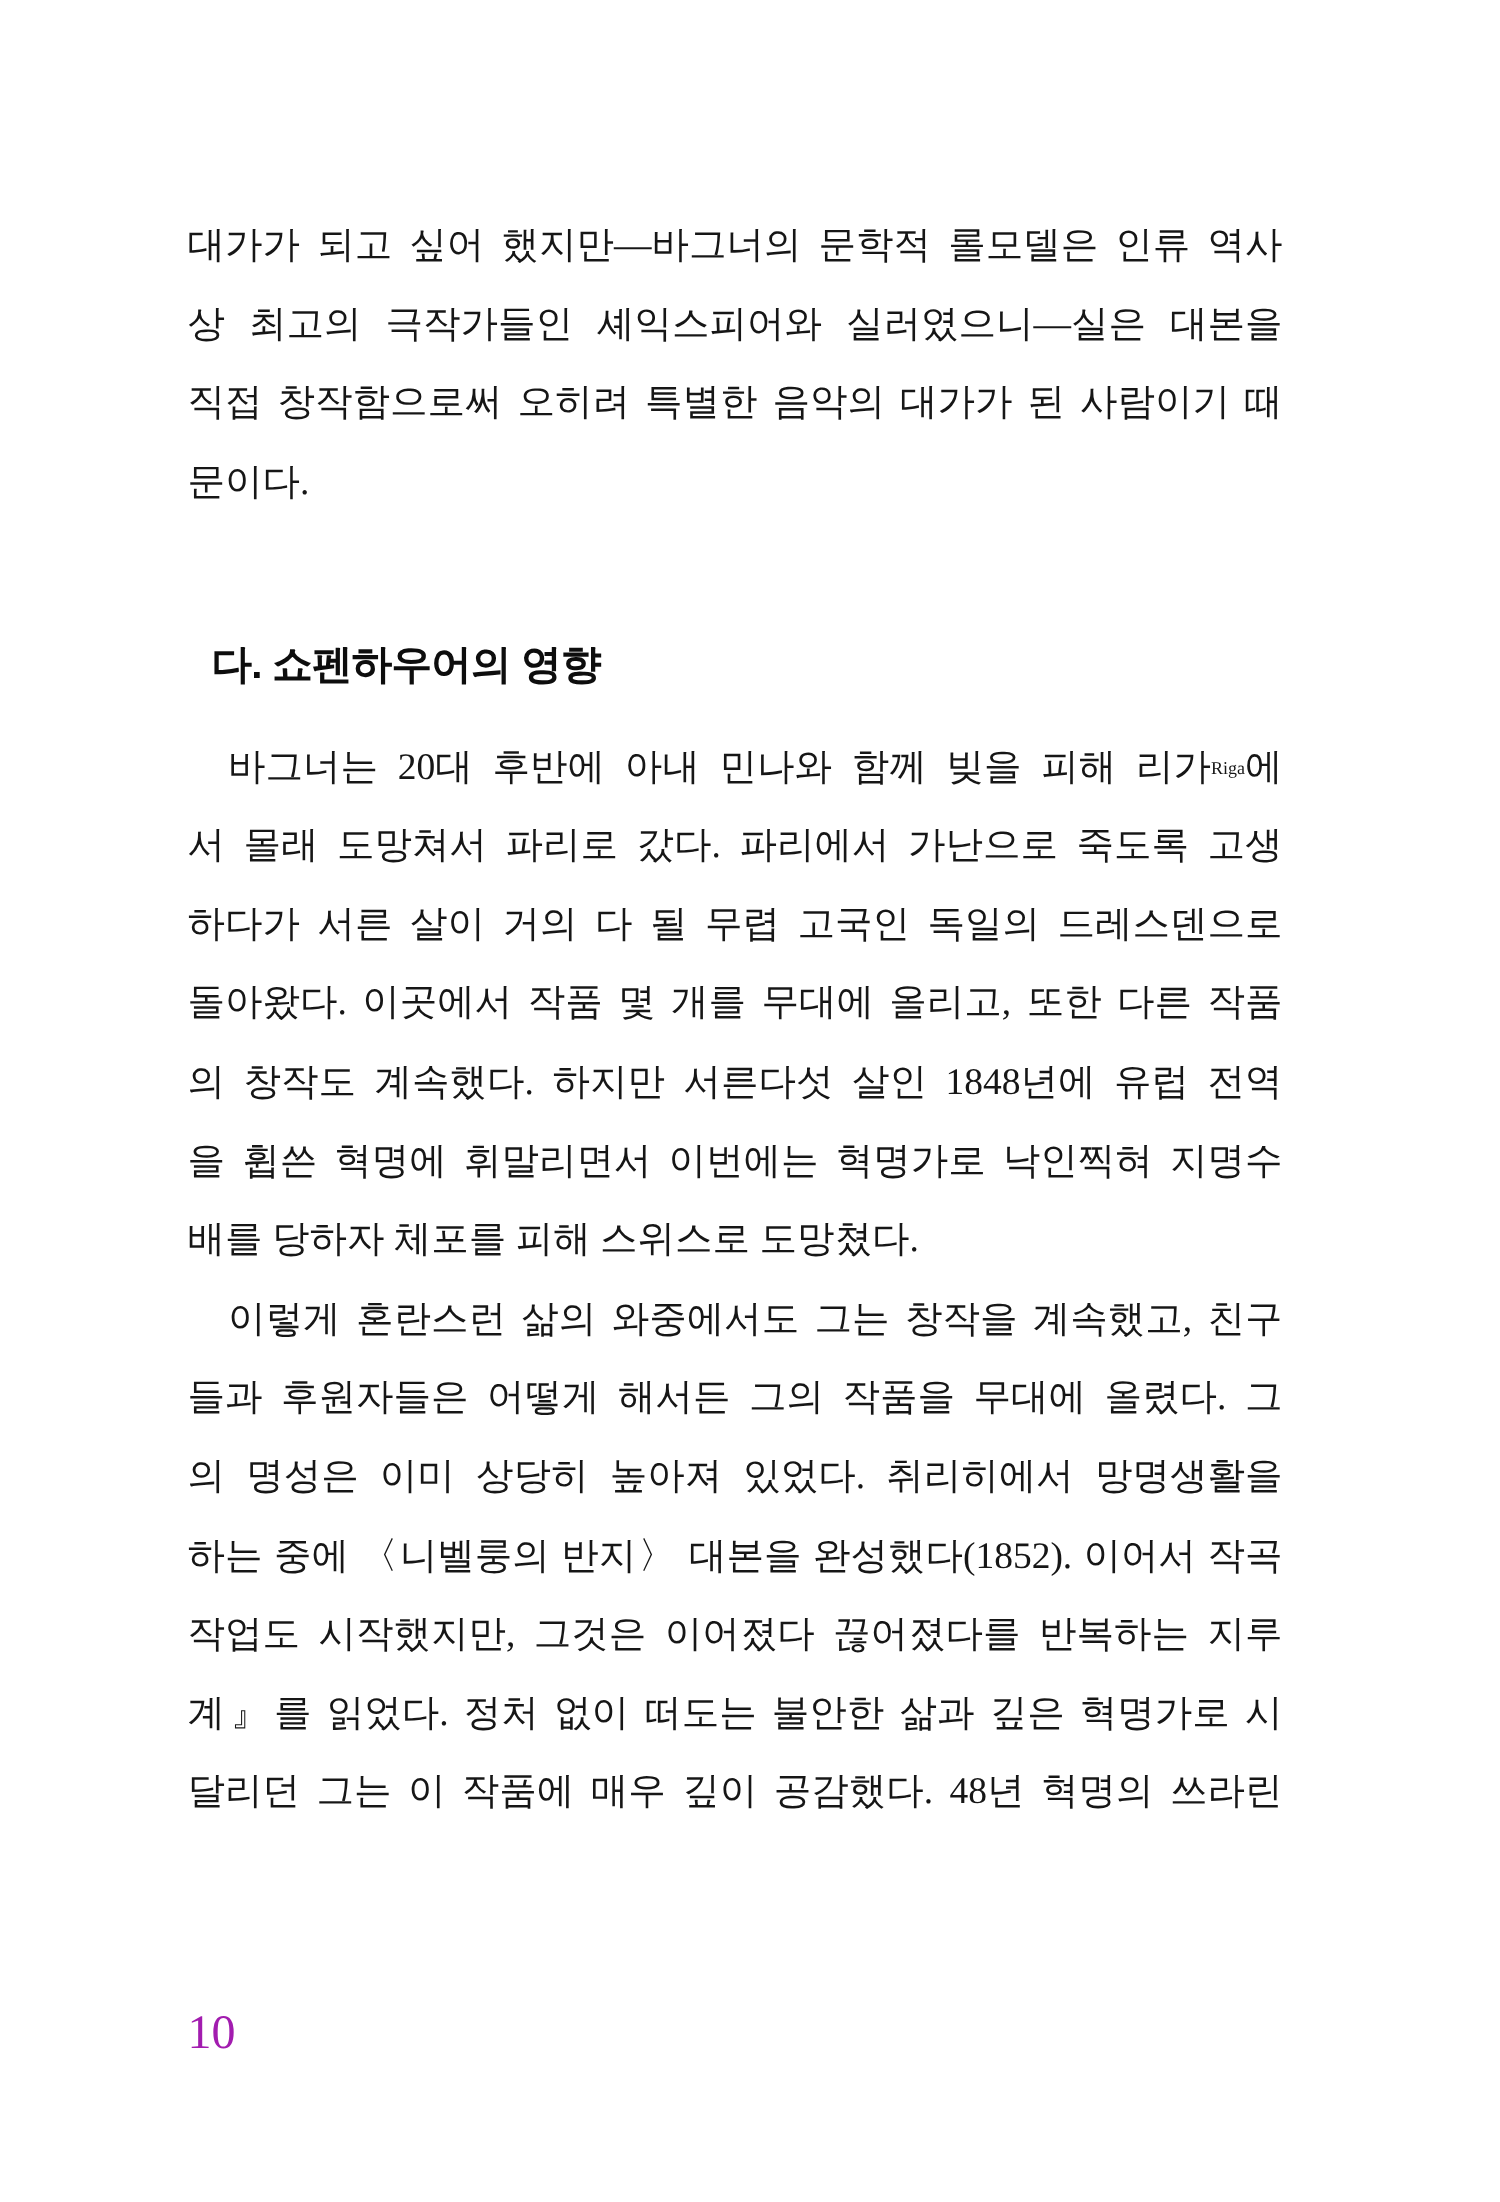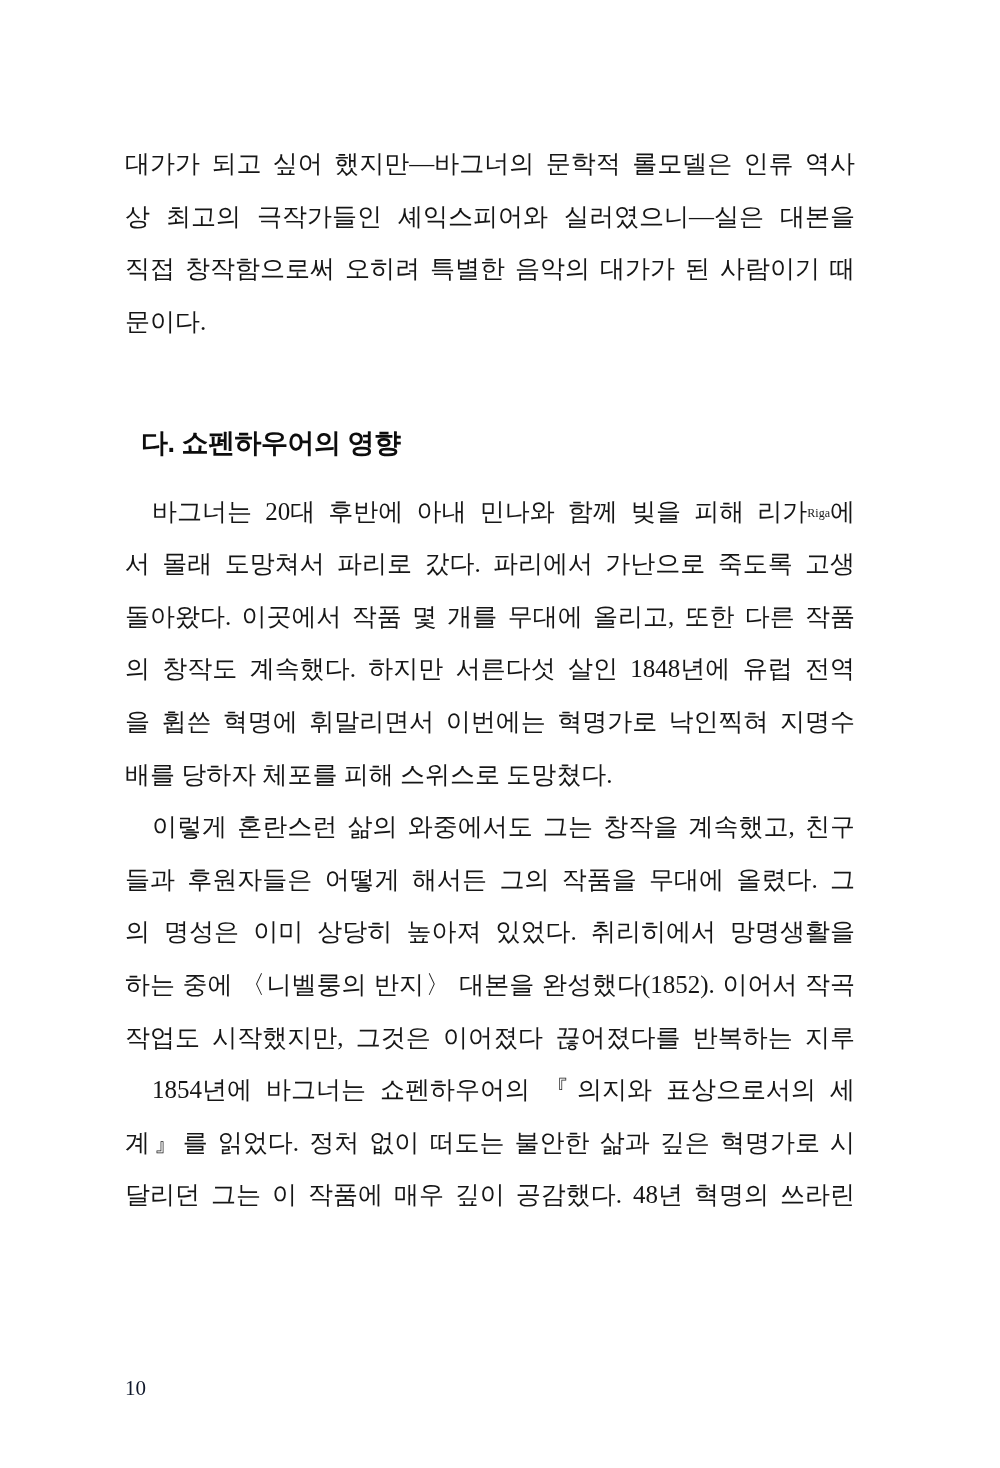--- a/index.html
+++ b/index.html
@@ -57,46 +57,46 @@
   .spacer {
     height: 52.6px;
   }
   .small-latin {
     font-size: 12px;
     vertical-align: 3px;
   }
   .page-number {
     position: absolute;
     left: 125px;
-    top: 1372px;
-    font-size: 21px;
+    top: 1338px;
+    font-size: 32px;
     line-height: 32px;
-    color: #0f172a;
+    color: #a21caf;
   }
 </style>
 </head>
 <body>
 
 <div class="page">
   <main class="text-block">
       <div class="line"><span>대가가 되고 싶어 했지만—바그너의 문학적 롤모델은 인류 역사</span></div>
       <div class="line"><span>상 최고의 극작가들인 셰익스피어와 실러였으니—실은 대본을</span></div>
       <div class="line"><span>직접 창작함으로써 오히려 특별한 음악의 대가가 된 사람이기 때</span></div>
       <div class="line flush"><span>문이다.</span></div>
       <div class="spacer"></div>
       <h2 class="heading">다. 쇼펜하우어의 영향</h2>
       <div class="line indent"><span>바그너는 20대 후반에 아내 민나와 함께 빚을 피해 리가</span><span class="small-latin">Riga</span><span>에</span></div>
       <div class="line"><span>서 몰래 도망쳐서 파리로 갔다. 파리에서 가난으로 죽도록 고생</span></div>
+      <div class="line"><span>하다가 서른 살이 거의 다 될 무렵 고국인 독일의 드레스덴으로</span></div>
       <div class="line"><span>돌아왔다. 이곳에서 작품 몇 개를 무대에 올리고, 또한 다른 작품</span></div>
       <div class="line"><span>의 창작도 계속했다. 하지만 서른다섯 살인 1848년에 유럽 전역</span></div>
       <div class="line"><span>을 휩쓴 혁명에 휘말리면서 이번에는 혁명가로 낙인찍혀 지명수</span></div>
       <div class="line flush"><span>배를 당하자 체포를 피해 스위스로 도망쳤다.</span></div>
       <div class="line indent"><span>이렇게 혼란스런 삶의 와중에서도 그는 창작을 계속했고, 친구</span></div>
       <div class="line"><span>들과 후원자들은 어떻게 해서든 그의 작품을 무대에 올렸다. 그</span></div>
       <div class="line"><span>의 명성은 이미 상당히 높아져 있었다. 취리히에서 망명생활을</span></div>
       <div class="line"><span>하는 중에 〈니벨룽의 반지〉 대본을 완성했다(1852). 이어서 작곡</span></div>
       <div class="line"><span>작업도 시작했지만, 그것은 이어졌다 끊어졌다를 반복하는 지루</span></div>
-      <div class="line indent"><span>1854년에 바그너는 쇼펜하우어의 『의지와 표상으로서의 세</span></div>
       <div class="line"><span>계』를 읽었다. 정처 없이 떠도는 불안한 삶과 깊은 혁명가로 시</span></div>
       <div class="line"><span>달리던 그는 이 작품에 매우 깊이 공감했다. 48년 혁명의 쓰라린</span></div>
     </main>
   <div class="page-number">10</div>
 </div>
 
 </body></html>

